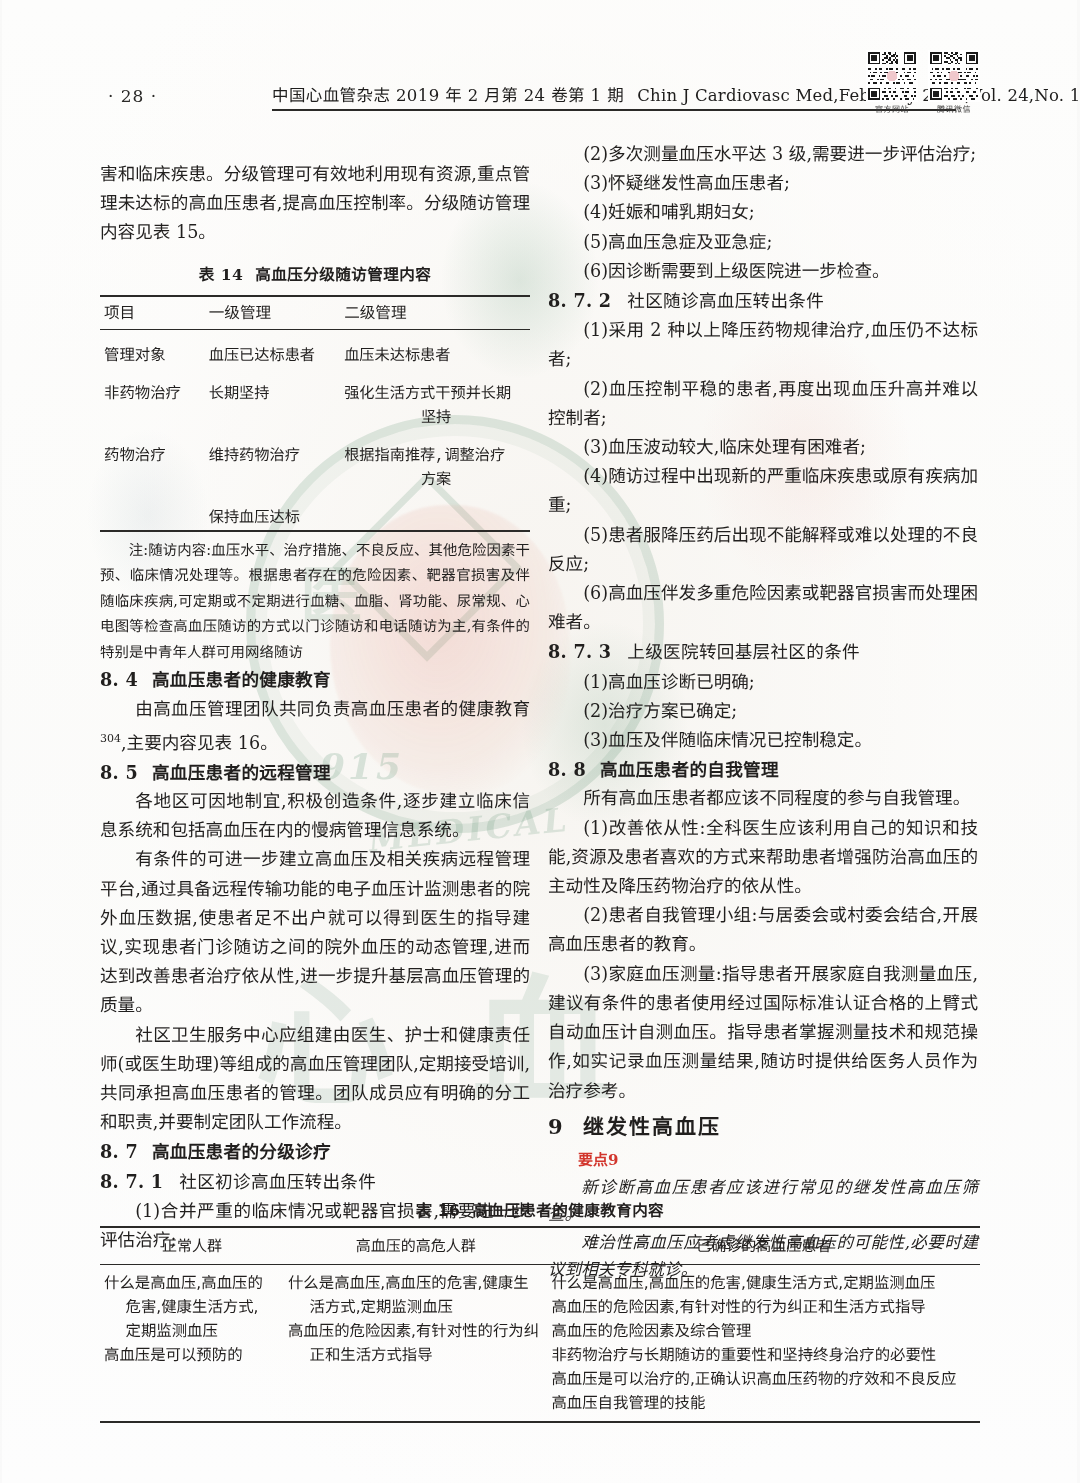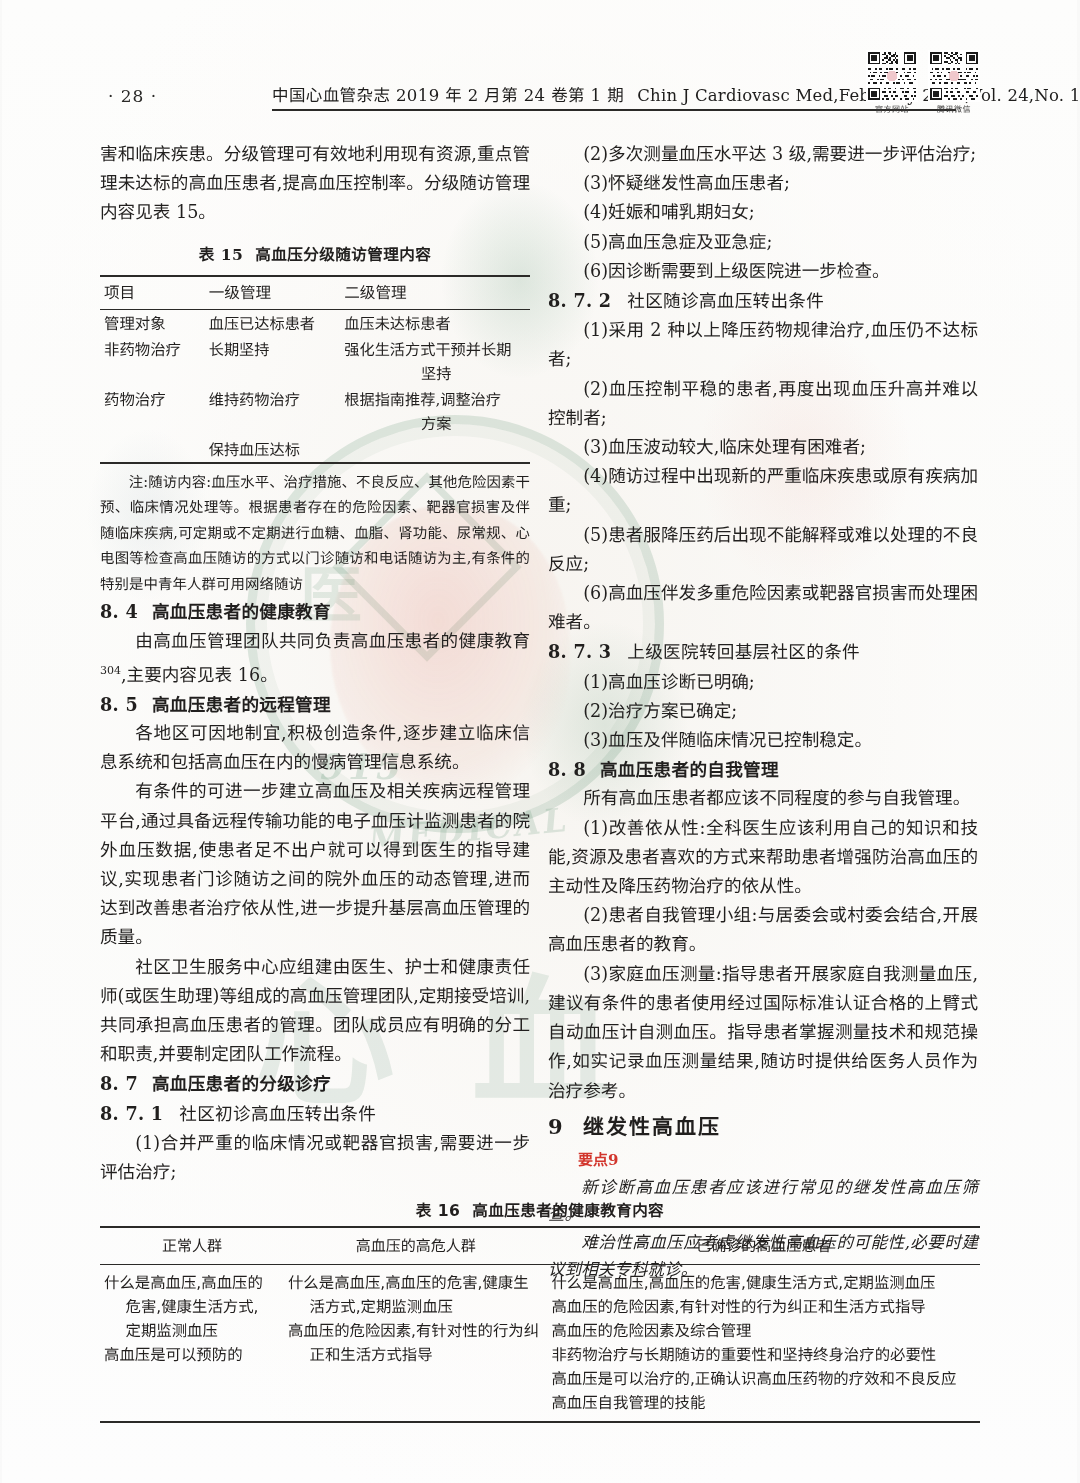--- a/index.html
+++ b/index.html
@@ -88,21 +88,21 @@
   .qr-code{width:52px;height:52px;display:block;}
   .qr-label{font-size:8px;color:#3a3938;margin-top:1px;letter-spacing:.5px;white-space:nowrap;}
 
   
   .col{
     position:absolute;top:140px;width:430px;
     font-family:"DejaVu Serif","Liberation Serif",serif;
     font-size:17.6px;line-height:29.2px;color:#211f1e;
     text-align:justify;
   }
-  .col-left{left:100px;}
+  .col-left{left:100px;margin-top:20px;}
   .col-right{left:548px;}
 
   p{margin:0;}
   .p-ind{text-indent:2em;}
   .p-flat{text-indent:0;}
   .p-item{text-indent:2em;}
 
   .sec-h{
     margin:0;font-size:17.6px;line-height:29.2px;font-weight:700;
     letter-spacing:.3px;
@@ -140,21 +140,21 @@
   .t15{width:430px;}
   .t15 thead th{
     border-top:2.2px solid #2b2a28;border-bottom:1.1px solid #2b2a28;
     padding:4px 2px;text-align:center;font-size:15.6px;
   }
   .t15 tbody tr:last-child td{border-bottom:2.2px solid #2b2a28;}
   .t15 .c1{width:104px;text-align:left;padding-left:4px;}
   .t15 .c2{width:136px;text-align:left;}
   .t15 .c3{width:190px;text-align:left;}
   .t15 td.c2,.t15 td.c3{font-size:15.2px;}
-  .t15 tbody td{padding-top:2px;padding-bottom:0px;}
+  .t15 tbody td{padding-top:14px;padding-bottom:0px;font-family:Liberation Mono, monospace;}
   .cell-l2{display:block;text-align:center;}
   .tbl-note{
     font-size:14.4px;line-height:25.5px;text-indent:2em;
     margin-top:6px;text-align:justify;letter-spacing:.1px;
   }
 
   
   .t16-wrap{position:absolute;left:100px;top:1186px;width:880px;}
   .t16{width:880px;font-size:14.6px;line-height:24.6px;}
   .t16 thead th{
@@ -404,21 +404,21 @@
       <div class="qr-label">腾讯微信</div>
     </div>
   </div>
 </div>
 
 <div class="col col-left">
 
   <p class="p-flat">害和临床疾患。分级管理可有效地利用现有资源,重点管理未达标的高血压患者,提高血压控制率。分级随访管理内容见表 15。</p>
 
   <div class="tbl-cap">
-    <span class="cap-no">表 15</span><span>高血压分级随访管理内容</span>
+    <span class="cap-no">表 14</span><span>高血压分级随访管理内容</span>
   </div>
 
   <table class="t t15">
     <thead>
       <tr>
         <th class="c1">项目</th>
         <th class="c2">一级管理</th>
         <th class="c3">二级管理</th>
       </tr>
     </thead>

